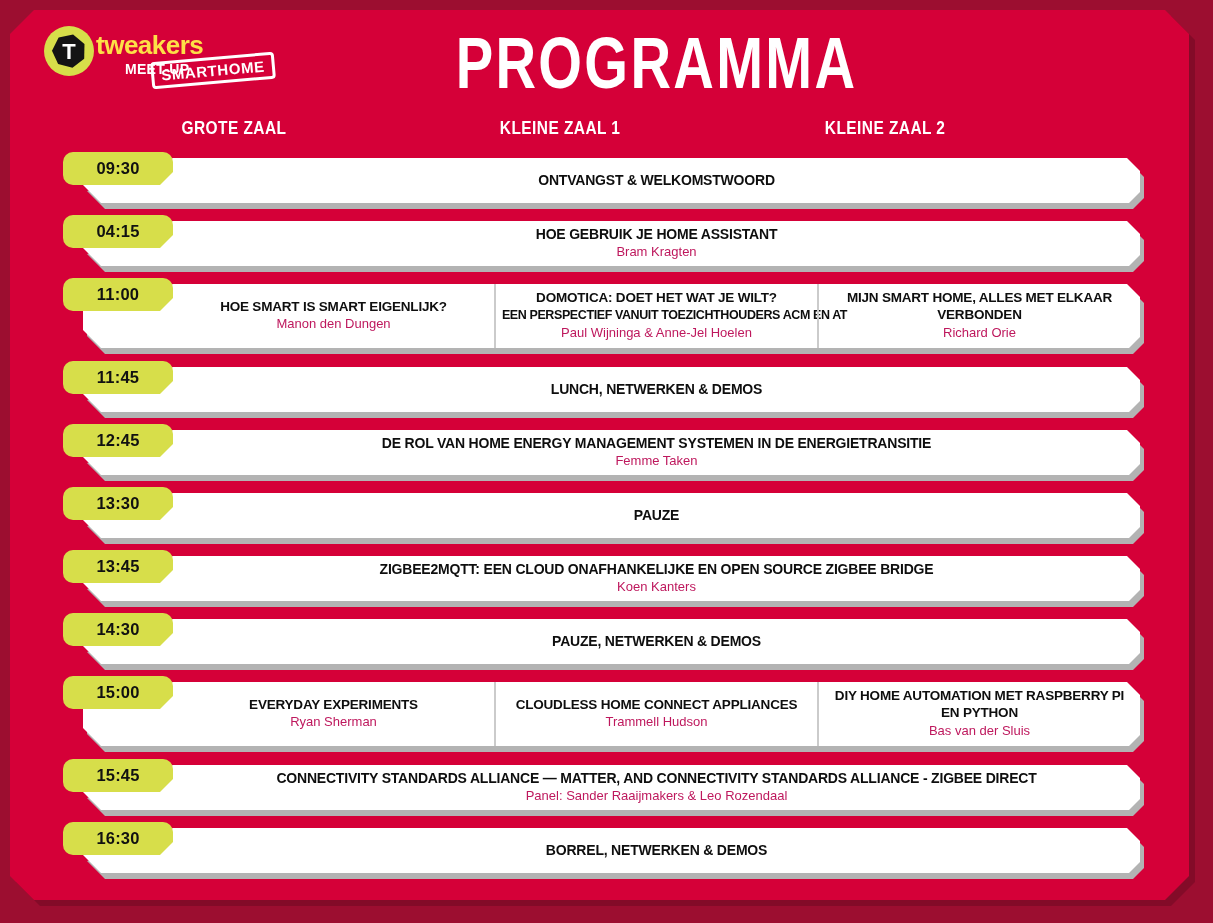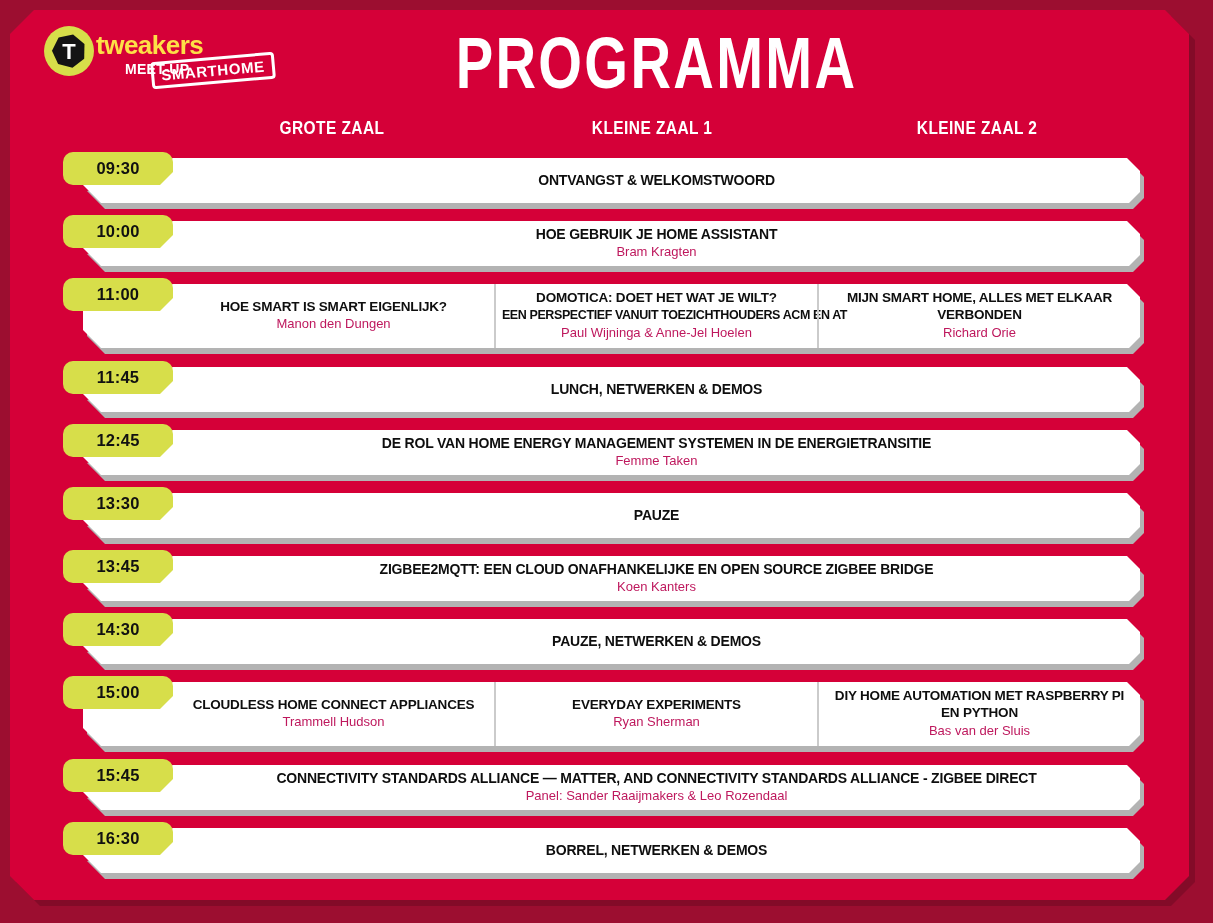--- a/index.html
+++ b/index.html
@@ -40,21 +40,21 @@
     position:absolute;left:99px;top:26px;width:1114px;height:74px;
     text-align:center;color:#fff;line-height:74px;
   }
   .page-title .narrow{
     display:inline-block;transform:scaleX(.78);transform-origin:center;
     font-weight:bold;font-size:72px;letter-spacing:3px;
   }
   
   .zone{
     position:absolute;top:116px;height:24px;
-    color:#fff;text-align:center;line-height:24px;
+    color:#fff;line-height:24px;
   }
   .zone .narrow{
     display:inline-block;transform:scaleX(.86);transform-origin:center;
     font-weight:bold;font-size:18px;letter-spacing:.5px;
   }
   .zone1{left:173px;width:317px;}
   .zone2{left:490px;width:325px;}
   .zone3{left:815px;width:325px;}
   
   .rows{position:absolute;left:0;top:152px;width:1213px;}
@@ -135,21 +135,21 @@
 
     <div class="row">
       <div class="barwrap">
           <div class="bar">
         <div class="cell">
           <div class="stitle">HOE GEBRUIK JE HOME ASSISTANT</div>
           <div class="sspeaker">Bram Kragten</div>
         </div>
       </div>
         </div>
-      <div class="pill">10:00</div>
+      <div class="pill">04:15</div>
     </div>
 
     <div class="row tall">
       <div class="barwrap">
           <div class="bar">
         <div class="cell">
           <div class="stitle">HOE SMART IS SMART EIGENLIJK?</div>
           <div class="sspeaker">Manon den Dungen</div>
         </div>
         <div class="cell">
@@ -220,28 +220,28 @@
         </div>
       </div>
         </div>
       <div class="pill">14:30</div>
     </div>
 
     <div class="row tall">
       <div class="barwrap">
           <div class="bar">
         <div class="cell">
+          <div class="stitle">EVERYDAY EXPERIMENTS</div>
+          <div class="sspeaker">Ryan Sherman</div>
+        </div>
+        <div class="cell">
           <div class="stitle">CLOUDLESS HOME CONNECT APPLIANCES</div>
           <div class="sspeaker">Trammell Hudson</div>
         </div>
         <div class="cell">
-          <div class="stitle">EVERYDAY EXPERIMENTS</div>
-          <div class="sspeaker">Ryan Sherman</div>
-        </div>
-        <div class="cell">
           <div class="stitle">DIY HOME AUTOMATION MET RASPBERRY PI EN PYTHON</div>
           <div class="sspeaker">Bas van der Sluis</div>
         </div>
       </div>
         </div>
       <div class="pill">15:00</div>
     </div>
 
     <div class="row">
       <div class="barwrap">

